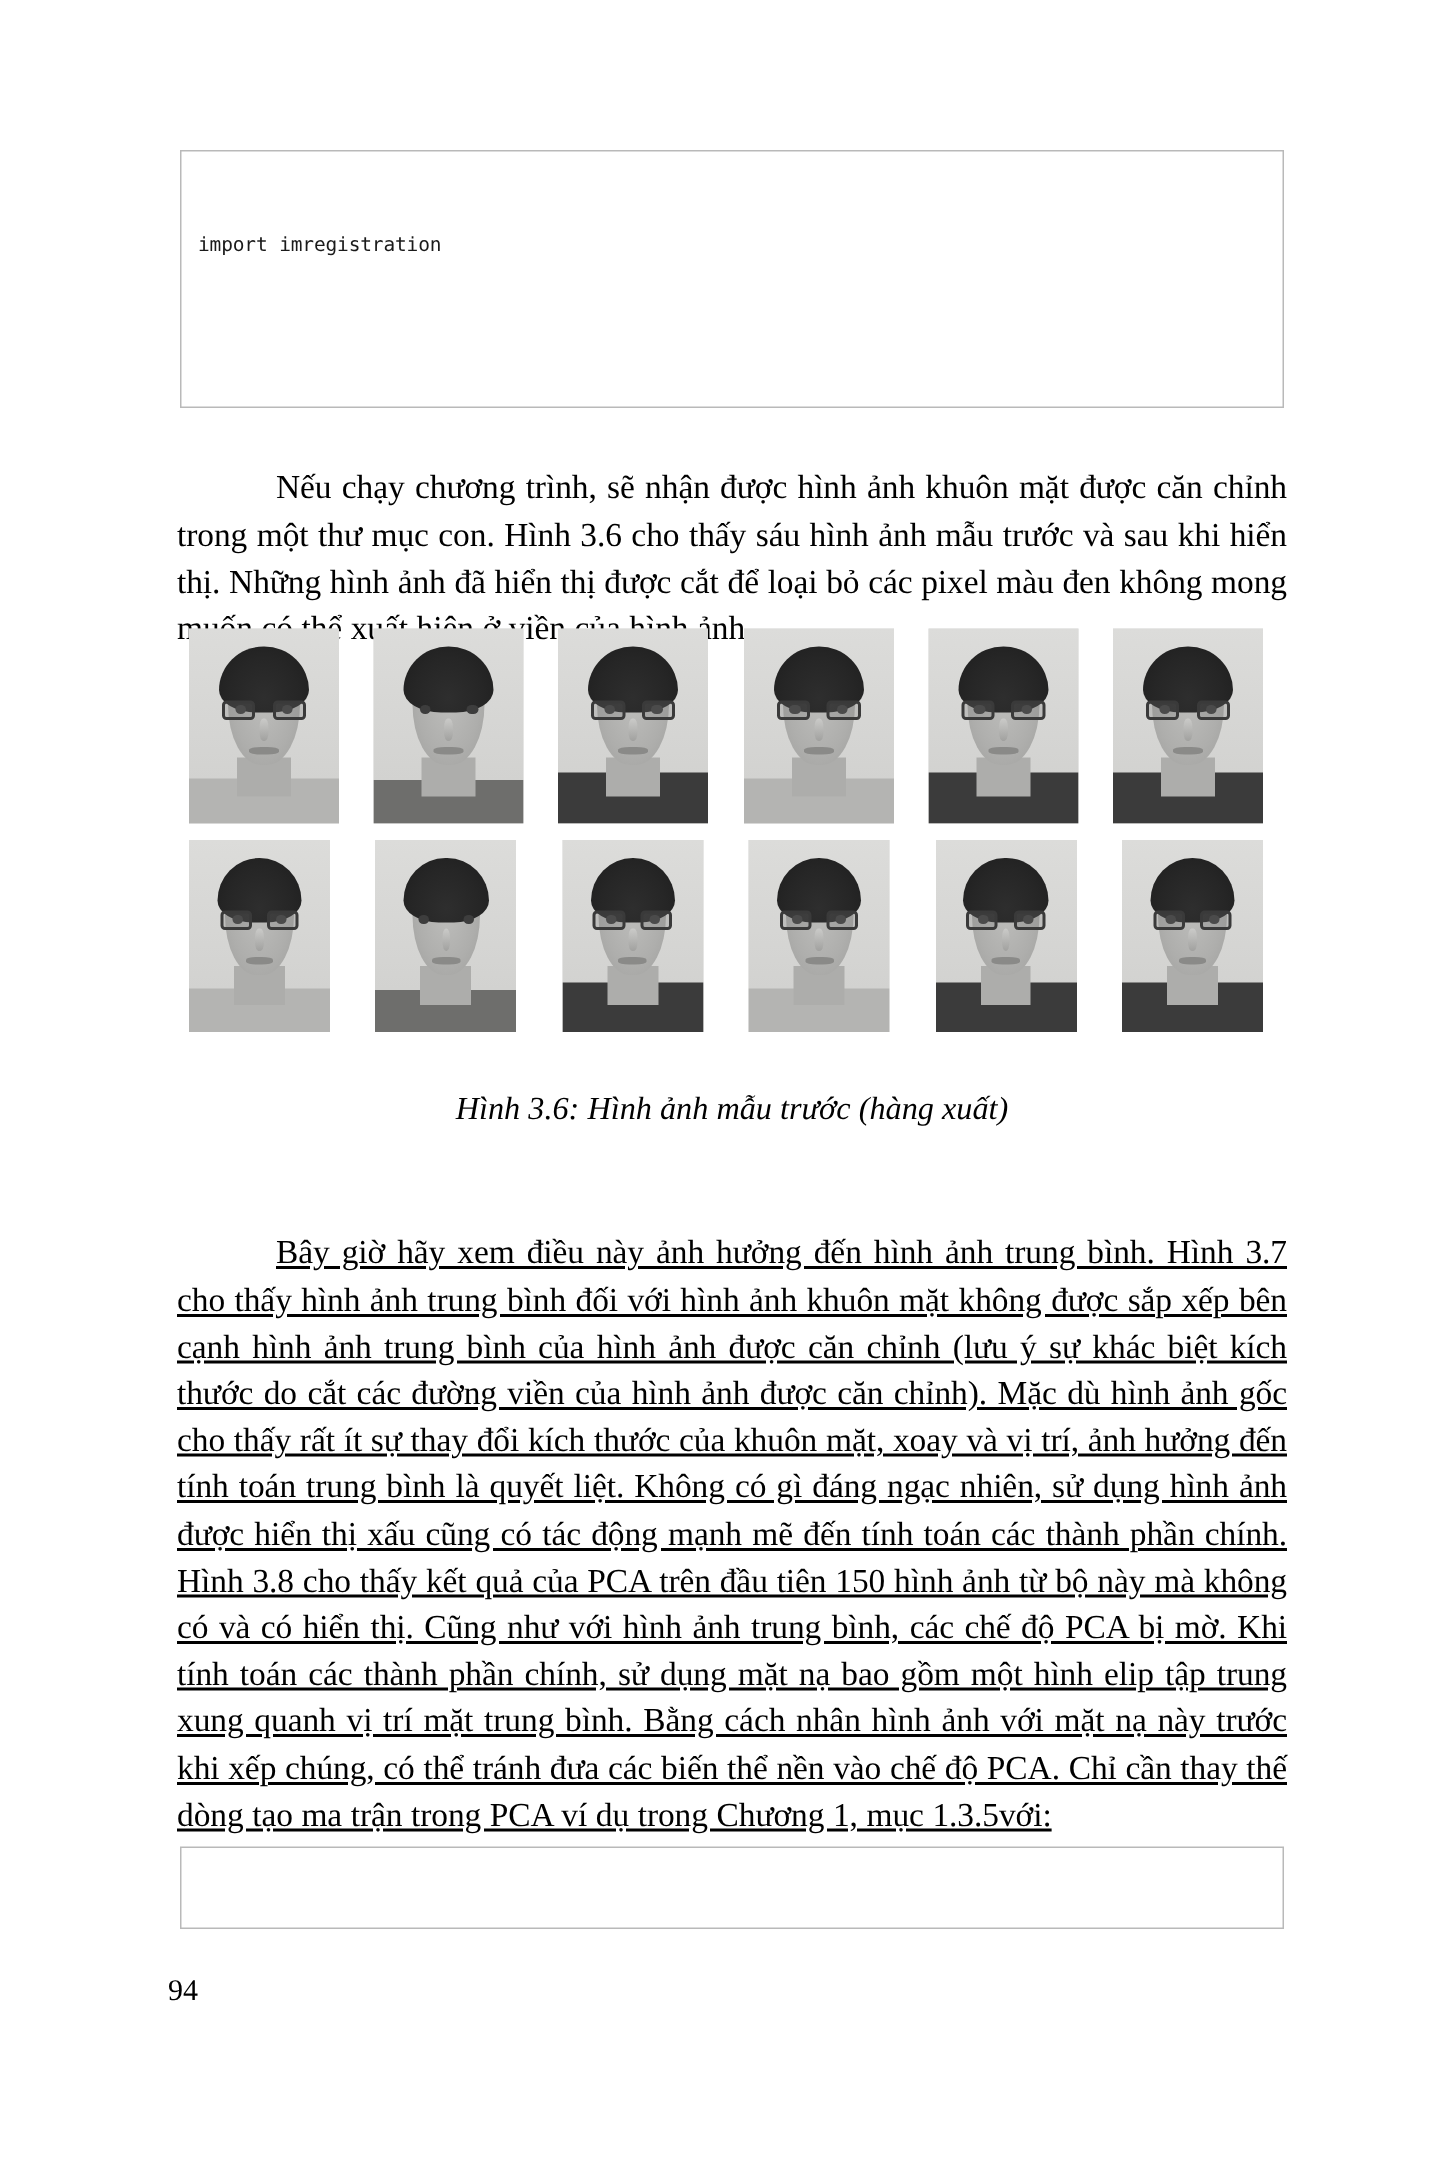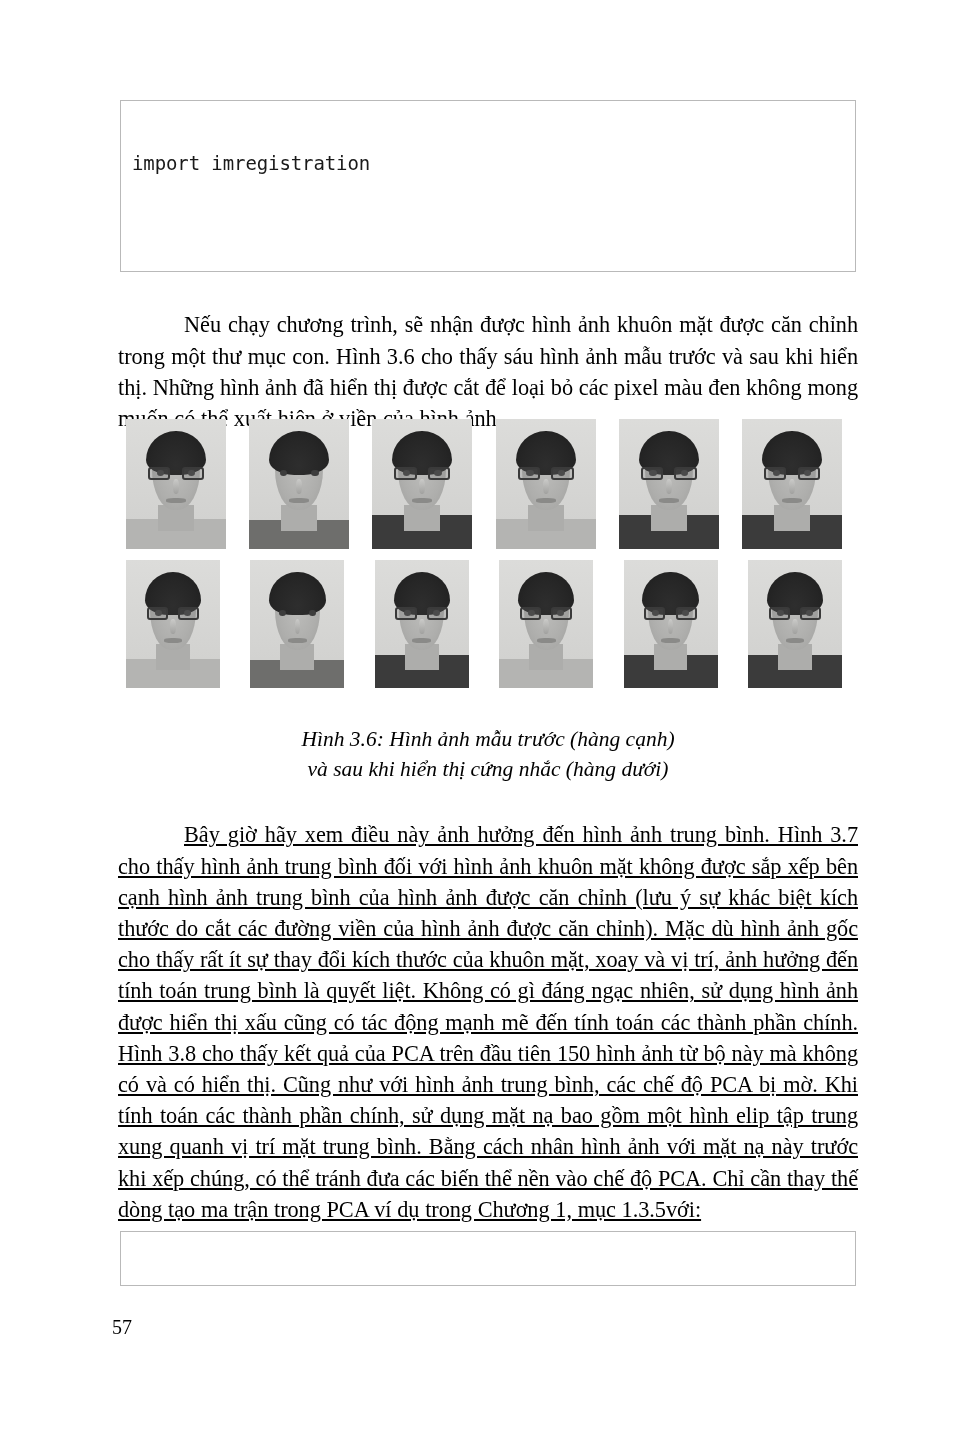--- a/index.html
+++ b/index.html
@@ -26,21 +26,21 @@
     color: #1a1a1a;
     white-space: pre;
     overflow: hidden;
   }
   .code-block-1 {
     left: 120px;
     top: 100px;
     width: 736px;
     height: 172px;
     padding: 14px 0 0 11px;
-    font-size: 19px;
+    font-size: 13px;
     line-height: 19.6px;
     letter-spacing: -0.1px;
   }
   .code-block-2 {
     left: 120px;
     top: 1231px;
     width: 736px;
     height: 55px;
     padding: 9px 0 0 11px;
     font-size: 13.2px;
@@ -353,26 +353,25 @@
         <div class="eyes"></div>
         <div class="glasses"></div>
         <div class="nose"></div>
         <div class="mouth"></div>
       </div>
     </div>
 
   </div>
 
   <div class="caption">
-    <span>Hình 3.6: Hình ảnh mẫu trước (hàng cạnh)</span>
-    <span>và sau khi hiển thị cứng nhắc (hàng dưới)</span>
+    <span>Hình 3.6: Hình ảnh mẫu trước (hàng xuất)</span>
   </div>
 
   <p class="para para-main">Bây giờ hãy xem điều này ảnh hưởng đến hình ảnh trung bình. Hình 3.7 cho thấy hình ảnh trung bình đối với hình ảnh khuôn mặt không được sắp xếp bên cạnh hình ảnh trung bình của hình ảnh được căn chỉnh (lưu ý sự khác biệt kích thước do cắt các đường viền của hình ảnh được căn chỉnh). Mặc dù hình ảnh gốc cho thấy rất ít sự thay đổi kích thước của khuôn mặt, xoay và vị trí, ảnh hưởng đến tính toán trung bình là quyết liệt. Không có gì đáng ngạc nhiên, sử dụng hình ảnh được hiển thị xấu cũng có tác động mạnh mẽ đến tính toán các thành phần chính. Hình 3.8 cho thấy kết quả của PCA trên đầu tiên 150 hình ảnh từ bộ này mà không có và có hiển thị. Cũng như với hình ảnh trung bình, các chế độ PCA bị mờ. Khi tính toán các thành phần chính, sử dụng mặt nạ bao gồm một hình elip tập trung xung quanh vị trí mặt trung bình. Bằng cách nhân hình ảnh với mặt nạ này trước khi xếp chúng, có thể tránh đưa các biến thể nền vào chế độ PCA. Chỉ cần thay thế dòng tạo ma trận trong PCA ví dụ trong Chương 1, mục  1.3.5với:</p>
 
   <div class="code-block code-block-2">
     <span class="code-line">immatrix = array([mask*array(Image.open(imlist[i]).convert('L')).flatten()</span>
     
   </div>
 
-  <div class="page-number">57</div>
+  <div class="page-number">94</div>
 
 </div>
 
 </body></html>

